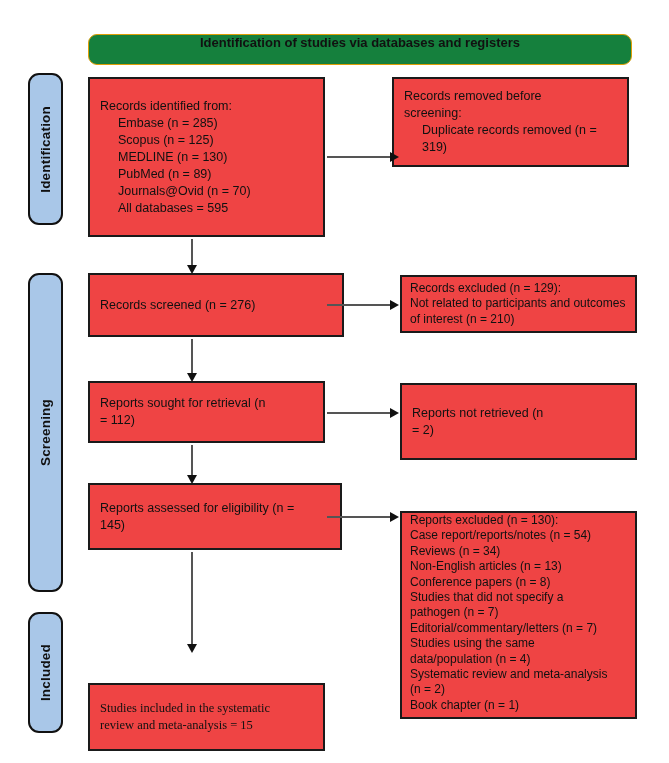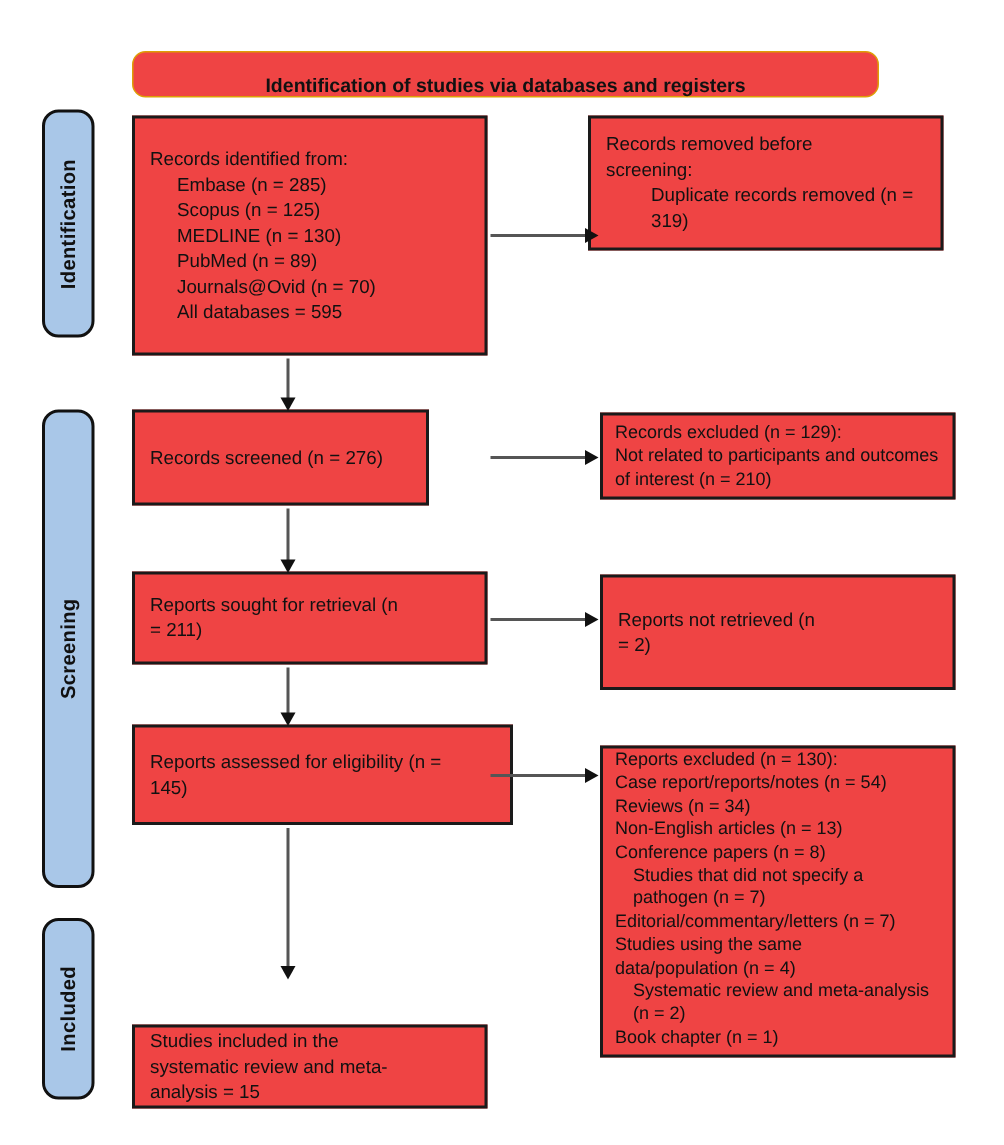--- a/index.html
+++ b/index.html
@@ -2,23 +2,23 @@
 <html><head>
 <meta charset="utf-8">
 <style>
   html,body{margin:0;padding:0;background:#ffffff;}
   #canvas{
     position:relative;width:669px;height:763px;background:#ffffff;
     font-family:"Liberation Sans", sans-serif;color:#111;overflow:hidden;
   }
   
   .banner{
-    position:absolute;left:88px;top:34px;width:498px;height:31px;
-    background:#ef4444;border:1.5px solid #DE9E06;border-radius:9px;
-    display:flex;align-items:flex-end;justify-content:center;
+    position:absolute;left:88px;top:34px;width:544px;height:31px;
+    background:#15803d;border:1.5px solid #DE9E06;border-radius:9px;
+    display:flex;align-items:flex-start;justify-content:center;
     font-weight:bold;font-size:13px;box-sizing:border-box;
   }
   
   .stage{
     position:absolute;left:28px;width:35px;
     background:#A9C7E8;border:2px solid #111;border-radius:11px;
     display:flex;align-items:center;justify-content:center;box-sizing:border-box;
   }
   .stage span{
     writing-mode:vertical-rl;transform:rotate(180deg);
@@ -29,21 +29,21 @@
     position:absolute;background:#ef4444;border:2px solid #1a1a1a;box-sizing:border-box;
     display:flex;flex-direction:column;justify-content:center;
     font-size:12.5px;line-height:17px;padding:6px 10px;
   }
   .fbox.dense{font-size:12px;line-height:15.4px;padding:0 8px;justify-content:flex-start;}
   .fbox .indent{padding-left:18px;}
   .wrap-170{max-width:172px;}
   .wrap-195{max-width:196px;}
   .wrap-140{max-width:142px;}
   .wrap-175{max-width:178px;}
-  .wrap-200{max-width:205px;margin-left:12px;}
+  .wrap-200{max-width:205px;}
   
   .vline{position:absolute;width:2px;background:#555;}
   .hline{position:absolute;height:2px;background:#555;}
   .head-down{
     position:absolute;width:0;height:0;
     border-left:5.5px solid transparent;border-right:5.5px solid transparent;
     border-top:9px solid #111;
   }
   .head-right{
     position:absolute;width:0;height:0;
@@ -73,51 +73,51 @@
   <div class="fbox" style="left:88px;top:77px;width:237px;height:160px;">
     <div>Records identified from:</div>
     <div class="indent">Embase (n = 285)</div>
     <div class="indent">Scopus (n = 125)</div>
     <div class="indent">MEDLINE (n = 130)</div>
     <div class="indent">PubMed (n = 89)</div>
     <div class="indent">Journals@Ovid (n = 70)</div>
     <div class="indent">All databases = 595</div>
   </div>
 
-  <div class="fbox" style="left:88px;top:273px;width:198px;height:64px;">
+  <div class="fbox" style="left:88px;top:273px;width:256px;height:64px;">
     <div>Records screened (n = 276)</div>
   </div>
 
   <div class="fbox" style="left:88px;top:381px;width:237px;height:62px;">
-    <div class="wrap-170">Reports sought for retrieval (n = 211)</div>
+    <div class="wrap-170">Reports sought for retrieval (n = 112)</div>
   </div>
 
   <div class="fbox" style="left:88px;top:483px;width:254px;height:67px;">
     <div class="wrap-195">Reports assessed for eligibility (n = 145)</div>
   </div>
 
-  <div class="fbox" style="left:88px;top:683px;width:237px;height:56px;">
+  <div class="fbox" style="left:88px;top:683px;width:237px;height:68px;font-family:Liberation Serif, serif;">
     <div class="wrap-175">Studies included in the systematic review and meta-analysis = 15</div>
   </div>
 
   <div class="fbox" style="left:392px;top:77px;width:237px;height:90px;">
     <div class="wrap-175">Records removed before screening:</div>
     <div class="indent wrap-200">Duplicate records removed (n = 319)</div>
   </div>
 
   <div class="fbox dense" style="left:400px;top:275px;width:237px;height:58px;justify-content:center;">
     <div>Records excluded (n = 129):</div>
     <div>Not related to participants and outcomes of interest (n = 210)</div>
   </div>
 
   <div class="fbox" style="left:400px;top:383px;width:237px;height:77px;">
     <div class="wrap-140">Reports not retrieved (n = 2)</div>
   </div>
 
-  <div class="fbox dense" style="left:400px;top:497px;width:237px;height:208px;">
+  <div class="fbox dense" style="left:400px;top:511px;width:237px;height:208px;">
     <div>Reports excluded (n = 130):</div>
     <div>Case report/reports/notes (n = 54)</div>
     <div>Reviews (n = 34)</div>
     <div>Non-English articles (n = 13)</div>
     <div>Conference papers (n = 8)</div>
     <div class="wrap-200">Studies that did not specify a pathogen (n = 7)</div>
     <div>Editorial/commentary/letters (n = 7)</div>
     <div class="wrap-170">Studies using the same data/population (n = 4)</div>
     <div class="wrap-200">Systematic review and meta-analysis (n = 2)</div>
     <div>Book chapter (n = 1)</div>

